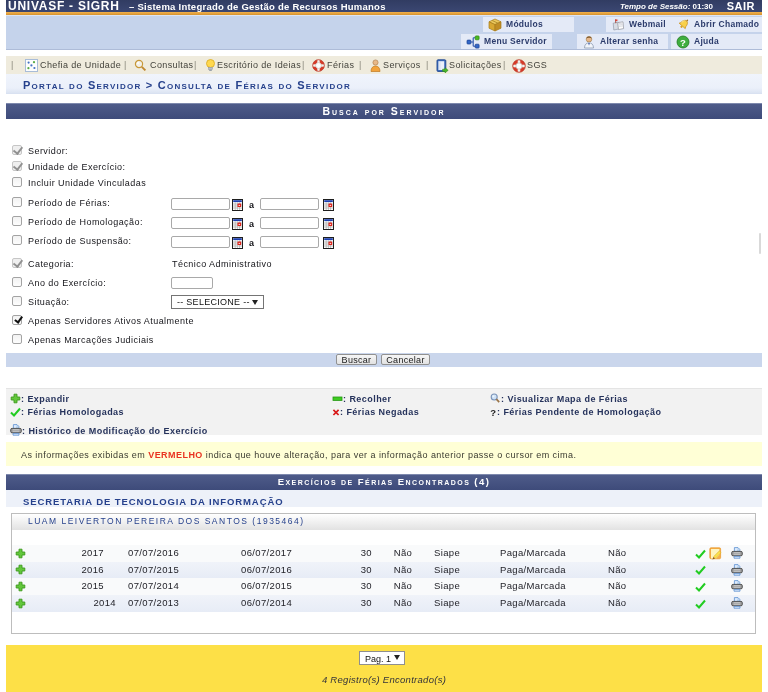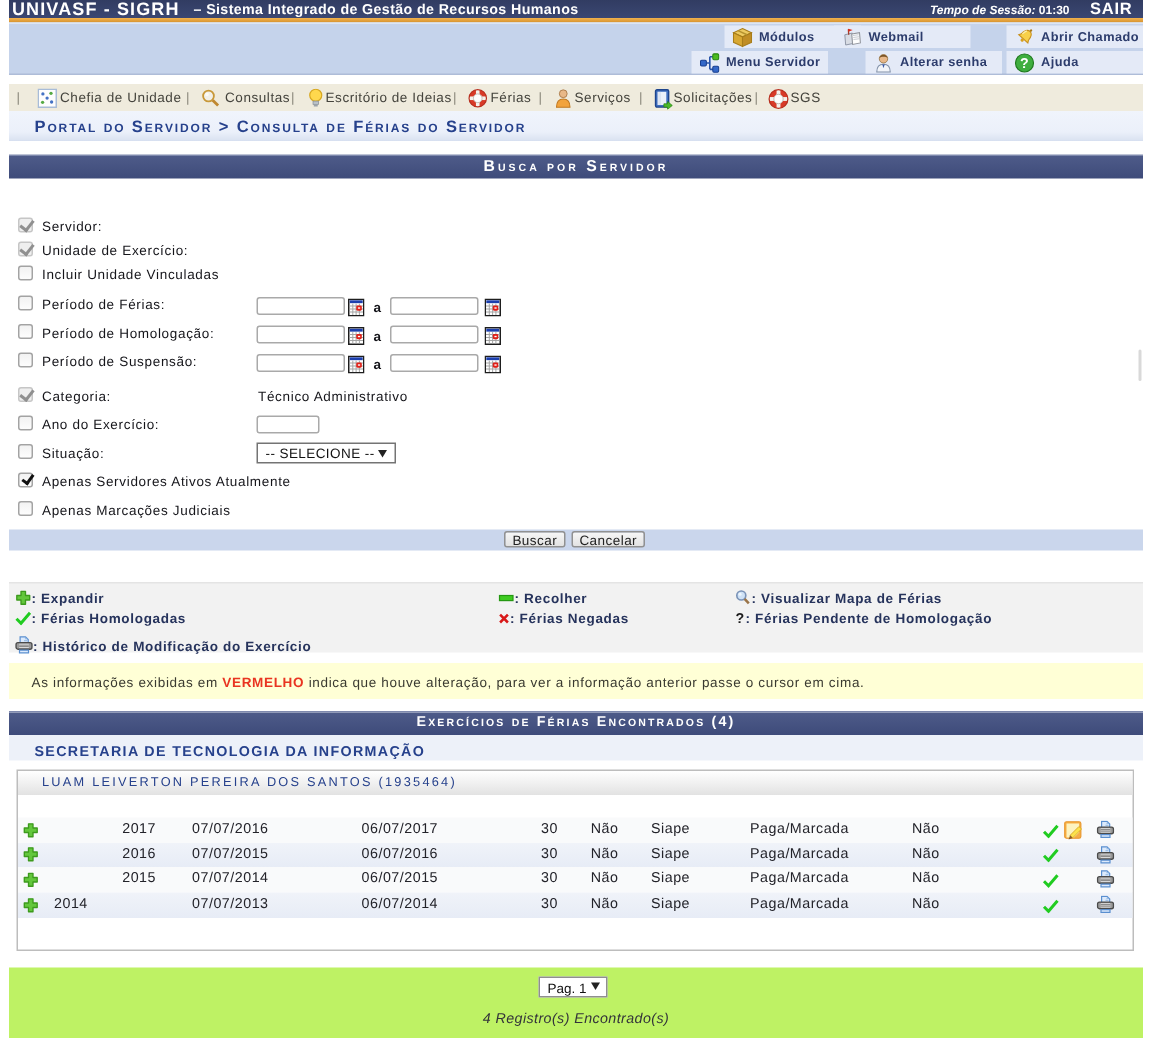--- a/index.html
+++ b/index.html
@@ -100,21 +100,21 @@
   background:linear-gradient(#ffffff 20%,#d9d9d9 100%); border-bottom:1px solid #cfcfcf; }
 #thead div, .trow div { position:absolute; font-size:9.5px; letter-spacing:0.35px; }
 #thead div { font-weight:bold; color:#1d1d22; top:2.5px; }
 .trow { position:absolute; left:0; right:0; height:16.5px; }
 .trow.blue { background:linear-gradient(#f0f3f9,#e7ecf6); }
 .trow.white { background:#f9fafb; }
 .trow div { color:#23232a; top:2px; }
 .trow svg { position:absolute; }
 
 
-#pfoot { position:absolute; left:6px; right:6px; top:645px; height:47px; background:#bef264; }
+#pfoot { position:absolute; left:6px; right:6px; top:645px; height:47px; background:#fde047; }
 #pagsel { position:absolute; left:353px; top:6px; width:46px; height:14px; background:#fff;
   border:1px solid #8f8f8f; font-size:9px; color:#111; line-height:12px; }
 #pagsel span { position:absolute; left:5px; top:1px; }
 #pagsel i { position:absolute; right:4px; top:3px; width:0; height:0; font-style:normal;
   border-left:3.5px solid transparent; border-right:3.5px solid transparent; border-top:5px solid #222; }
 #pcount { position:absolute; left:0; right:0; top:29px; text-align:center; font-size:9.5px;
   font-style:italic; color:#33333a; letter-spacing:0.28px; }
 </style>
 </head>
 <body>
@@ -131,21 +131,21 @@
 <div id="bluearea">
   <div class="btn" style="left:477px; top:1px;">
     <svg width="14" height="14" viewBox="0 0 14 14">
           <polygon points="7,1 13,3.8 7,6.6 1,3.8" fill="#edca60" stroke="#a87d1a" stroke-width="0.7"></polygon>
           <polygon points="1,3.8 7,6.6 7,13 1,10.2" fill="#d8a833" stroke="#a87d1a" stroke-width="0.7"></polygon>
           <polygon points="13,3.8 7,6.6 7,13 13,10.2" fill="#c08d25" stroke="#a87d1a" stroke-width="0.7"></polygon>
           <line x1="4" y1="2.4" x2="10" y2="5.2" stroke="#b5922f" stroke-width="1"></line>
         </svg>
     <span>Módulos</span>
   </div>
-  <div class="btn" style="left:550px; top:1px;padding-left:42px;">
+  <div class="btn" style="left:600px; top:1px;padding-left:42px;">
     <svg width="14" height="14" viewBox="0 0 14 14">
           <path d="M2.2 5.2 L7.2 4 L7.6 11 L2.8 12 Z" fill="#d8dce4" stroke="#8890a0" stroke-width="0.6"></path>
           <path d="M4.6 1.4 L4.8 5.2" stroke="#a04030" stroke-width="0.9"></path>
           <path d="M4.5 1.2 L7.4 2 L4.6 3.2 Z" fill="#e02818"></path>
           <path d="M6.8 4.6 L12 3.8 L12.6 10.6 L7.4 11.6 Z" fill="#fdfdfd" stroke="#90949c" stroke-width="0.7"></path>
           <path d="M7.6 5.6 L11.4 5.1 M7.8 7 L11.6 6.5 M8 8.4 L11.8 7.9" stroke="#c8ccd4" stroke-width="0.7"></path>
         </svg>
     <span>Webmail</span>
   </div>
   <div class="btn" style="left:665px; top:1px;">
@@ -481,21 +481,21 @@
           <rect x="0.7" y="4.4" width="10.6" height="4.4" rx="1.3" fill="#9a9a9a" stroke="#4a4a4a" stroke-width="0.9"></rect>
           <rect x="2.8" y="5.2" width="6.4" height="2.8" fill="#e8e8e8"></rect>
           <path d="M2.8 6.1 h6.4 M2.8 7.1 h6.4" stroke="#707070" stroke-width="0.6"></path>
           <path d="M3 9.4 h6 v1.8 h-6 z" fill="#dceafc" stroke="#5a8fd0" stroke-width="0.8"></path>
         </svg>
   </div>
   <div class="trow blue" style="top:81px;">
     <svg style="left:2.5px; top:2.5px;" width="11" height="11" viewBox="0 0 11 11">
           <path d="M4 1.2 h3 v2.8 h2.8 v3 h-2.8 v2.8 h-3 v-2.8 h-2.8 v-3 h2.8 z" fill="#63c73c" stroke="#3d9a1d" stroke-width="0.9" stroke-linejoin="round"></path>
         </svg>
-    <div style="left:0; width:92px; padding-left:24px;">2014</div>
+    <div style="left:12px; width:92px; text-align:right;padding-left:24px;">2014</div>
     <div style="left:116px;">07/07/2013</div>
     <div style="left:229px;">06/07/2014</div>
     <div style="left:310px; width:50px; text-align:right;">30</div>
     <div style="left:359px; width:64px; text-align:center;">Não</div>
     <div style="left:422px;">Siape</div>
     <div style="left:488px;">Paga/Marcada</div>
     <div style="left:596px;">Não</div>
     <svg style="left:683px; top:3.5px;" width="11" height="10" viewBox="0 0 11 10">
           <path d="M1 5.5 L4 8.5 L10 1.5" fill="none" stroke="#21cc21" stroke-width="2"></path>
         </svg>

